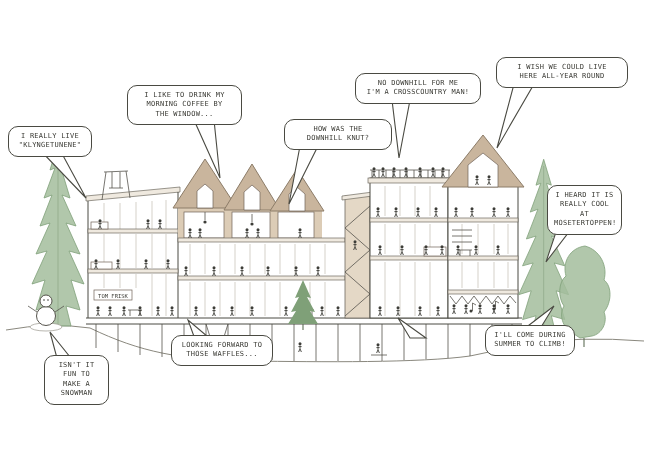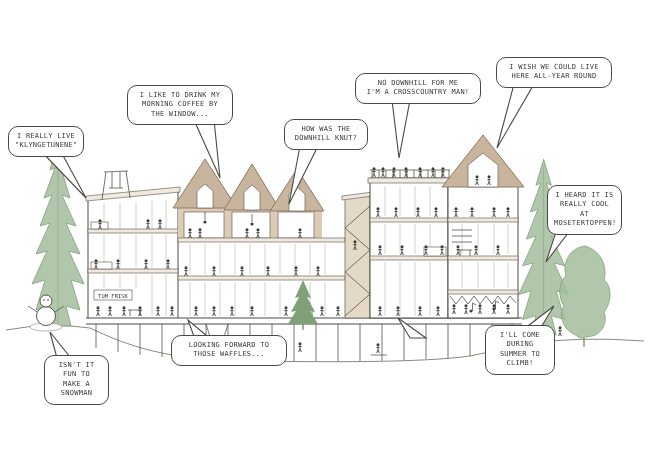--- a/index.html
+++ b/index.html
@@ -250,34 +250,34 @@
     <polygon class="tail" points="392,100 410,100 399,158"></polygon>
     <polygon class="tail" points="514,84 534,84 497,148"></polygon>
     <polygon class="tail" points="560,220 578,220 546,262"></polygon>
     <polygon class="tail" points="58,362 74,362 50,332"></polygon>
     <polygon class="tail" points="196,342 214,342 188,320"></polygon>
     <polygon class="tail" points="410,338 426,338 398,318"></polygon>
     <polygon class="tail" points="520,332 538,332 554,306"></polygon>
   </g>
 </svg>
 
-<div class="bubble" style="left:8px;top:126px;width:76px"><span>I REALLY LIVE
+<div class="bubble" style="left:8px;top:126px;width:84px"><span>I REALLY LIVE
 "KLYNGETUNENE"</span></div>
-<div class="bubble" style="left:127px;top:85px;width:106px"><span>I LIKE TO DRINK MY
+<div class="bubble" style="left:127px;top:85px;width:115px"><span>I LIKE TO DRINK MY
 MORNING COFFEE BY
 THE WINDOW...</span></div>
-<div class="bubble" style="left:284px;top:119px;width:84px"><span>HOW WAS THE
+<div class="bubble" style="left:284px;top:119px;width:108px"><span>HOW WAS THE
 DOWNHILL KNUT?</span></div>
 <div class="bubble" style="left:355px;top:73px;width:126px"><span>NO DOWNHILL FOR ME
 I'M A CROSSCOUNTRY MAN!</span></div>
-<div class="bubble" style="left:496px;top:57px;width:116px"><span>I WISH WE COULD LIVE
+<div class="bubble" style="left:496px;top:57px;width:132px"><span>I WISH WE COULD LIVE
 HERE ALL-YEAR ROUND</span></div>
 <div class="bubble" style="left:547px;top:185px;width:75px"><span>I HEARD IT IS
 REALLY COOL AT
 MOSETERTOPPEN!</span></div>
 <div class="bubble" style="left:44px;top:355px;width:65px"><span>ISN'T IT FUN TO
 MAKE A SNOWMAN</span></div>
-<div class="bubble" style="left:171px;top:335px;width:116px"><span>LOOKING FORWARD TO
+<div class="bubble" style="left:171px;top:335px;width:102px"><span>LOOKING FORWARD TO
 THOSE WAFFLES...</span></div>
-<div class="bubble" style="left:485px;top:325px;width:70px"><span>I'LL COME DURING
+<div class="bubble" style="left:485px;top:325px;width:90px"><span>I'LL COME DURING
 SUMMER TO CLIMB!</span></div>
 
 </div>
 
 </body></html>

